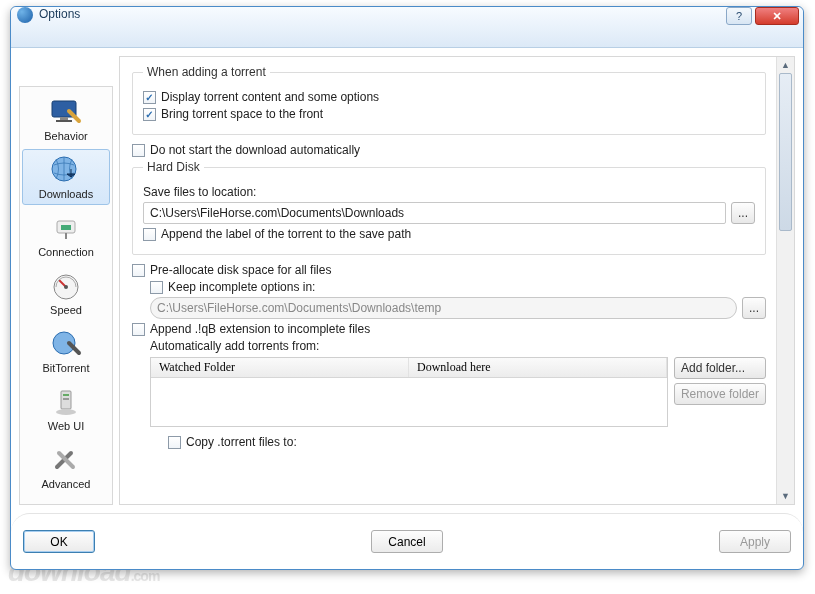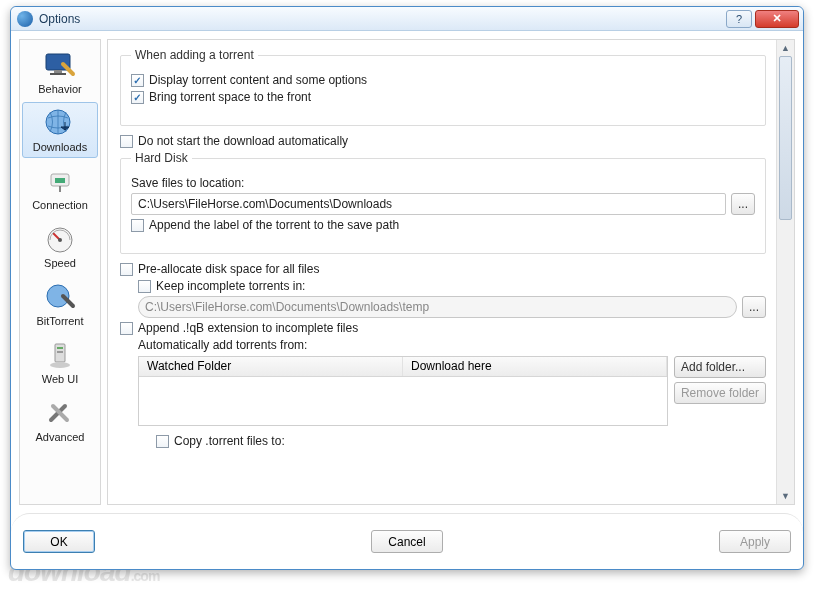--- a/index.html
+++ b/index.html
@@ -17,26 +17,26 @@
   left: 10px; top: 6px;
   width: 794px; height: 564px;
   border: 1px solid #4b8bc8;
   border-radius: 6px;
   background: #fff;
   box-shadow: 0 3px 10px rgba(0,0,0,0.3);
   display: flex;
   flex-direction: column;
 }
 .titlebar {
-  height: 24px;
+  height: 41px;
   background: linear-gradient(#f7fbff,#dce9f7);
   border-bottom: 1px solid #b8cfe5;
   border-radius: 6px 6px 0 0;
   display: flex;
-  align-items: center;
+  align-items: flex-start;
   padding: 0 4px 0 6px;
 }
 .titlebar .app-icon {
   width: 16px; height: 16px;
   border-radius: 50%;
   background: radial-gradient(circle at 30% 30%, #6fb3e8, #1b5fa8);
   margin-right: 6px;
 }
 .titlebar .title { color: #1a3a5a; font-size: 12px; flex: 1; }
 .titlebar .winbtn {
@@ -56,27 +56,28 @@
   font-weight: bold;
 }
 .content {
   flex: 1;
   display: flex;
   padding: 8px;
   gap: 6px;
   overflow: hidden;
 }
 .sidebar {
-  width: 82px;
+  width: 94px;
   border: 1px solid #d8d8d8;
   background: #fcfcfc;
   padding: 4px 2px;
   display: flex;
   flex-direction: column;
   gap: 2px;
+  margin-top: 30px;
 }
 .side-item {
   display: flex;
   flex-direction: column;
   align-items: center;
   gap: 2px;
   padding: 4px 2px 4px;
   border: 1px solid transparent;
   border-radius: 3px;
   font-size: 11px;
@@ -125,21 +126,21 @@
 .scrollbar .arrow {
   position: absolute; left:0; right:0; height:16px;
   display:flex;align-items:center;justify-content:center;
   font-size:9px;color:#5a6b7c;
 }
 .scrollbar .arrow.up{top:0;}
 .scrollbar .arrow.down{bottom:0;}
 fieldset {
   border: 1px solid #dcdcdc;
   border-radius: 2px;
-  padding: 8px 10px 18px;
+  padding: 8px 10px 10px;
   margin-bottom: 8px;
 }
 legend { padding: 0 4px; color: #333; font-size: 12px; }
 .row { display: flex; align-items: center; gap: 5px; margin: 3px 0; }
 .checkbox {
   width: 13px; height: 13px;
   border: 1px solid #8d9aa8;
   background: linear-gradient(#fff,#f0f4f8);
   display: flex; align-items: center; justify-content: center;
   font-size: 10px; color: #2b6db0; font-weight: bold;
@@ -176,20 +177,21 @@
   flex: 1;
   border: 1px solid #cfcfcf;
   height: 70px;
   background: #fff;
 }
 .table-header {
   display: flex;
   height: 20px;
   background: linear-gradient(#fafafa,#ececec);
   border-bottom: 1px solid #d6d6d6;
+  font-family: Liberation Serif, serif;
 }
 .table-header .th {
   flex: 1;
   padding: 2px 8px;
   border-right: 1px solid #e2e2e2;
   font-size: 12px;
 }
 .table-btns { display: flex; flex-direction: column; gap: 4px; }
 .footer {
   height: 56px;
@@ -348,21 +350,21 @@
             <label>Append the label of the torrent to the save path</label>
           </div>
         </fieldset>
 
         <div class="row">
           <div class="checkbox"></div>
           <label>Pre-allocate disk space for all files</label>
         </div>
         <div class="row indent">
           <div class="checkbox"></div>
-          <label>Keep incomplete torrents in:</label>
+          <label>Keep incomplete options in:</label>
         </div>
         <div class="row indent">
           <input class="textbox disabled" disabled="" value="C:\Users\FileHorse.com\Documents\Downloads\temp" style="">
           <div class="btn-small">...</div>
         </div>
 
         <div class="row">
           <div class="checkbox"></div>
           <label>Append .!qB extension to incomplete files</label>
         </div>

